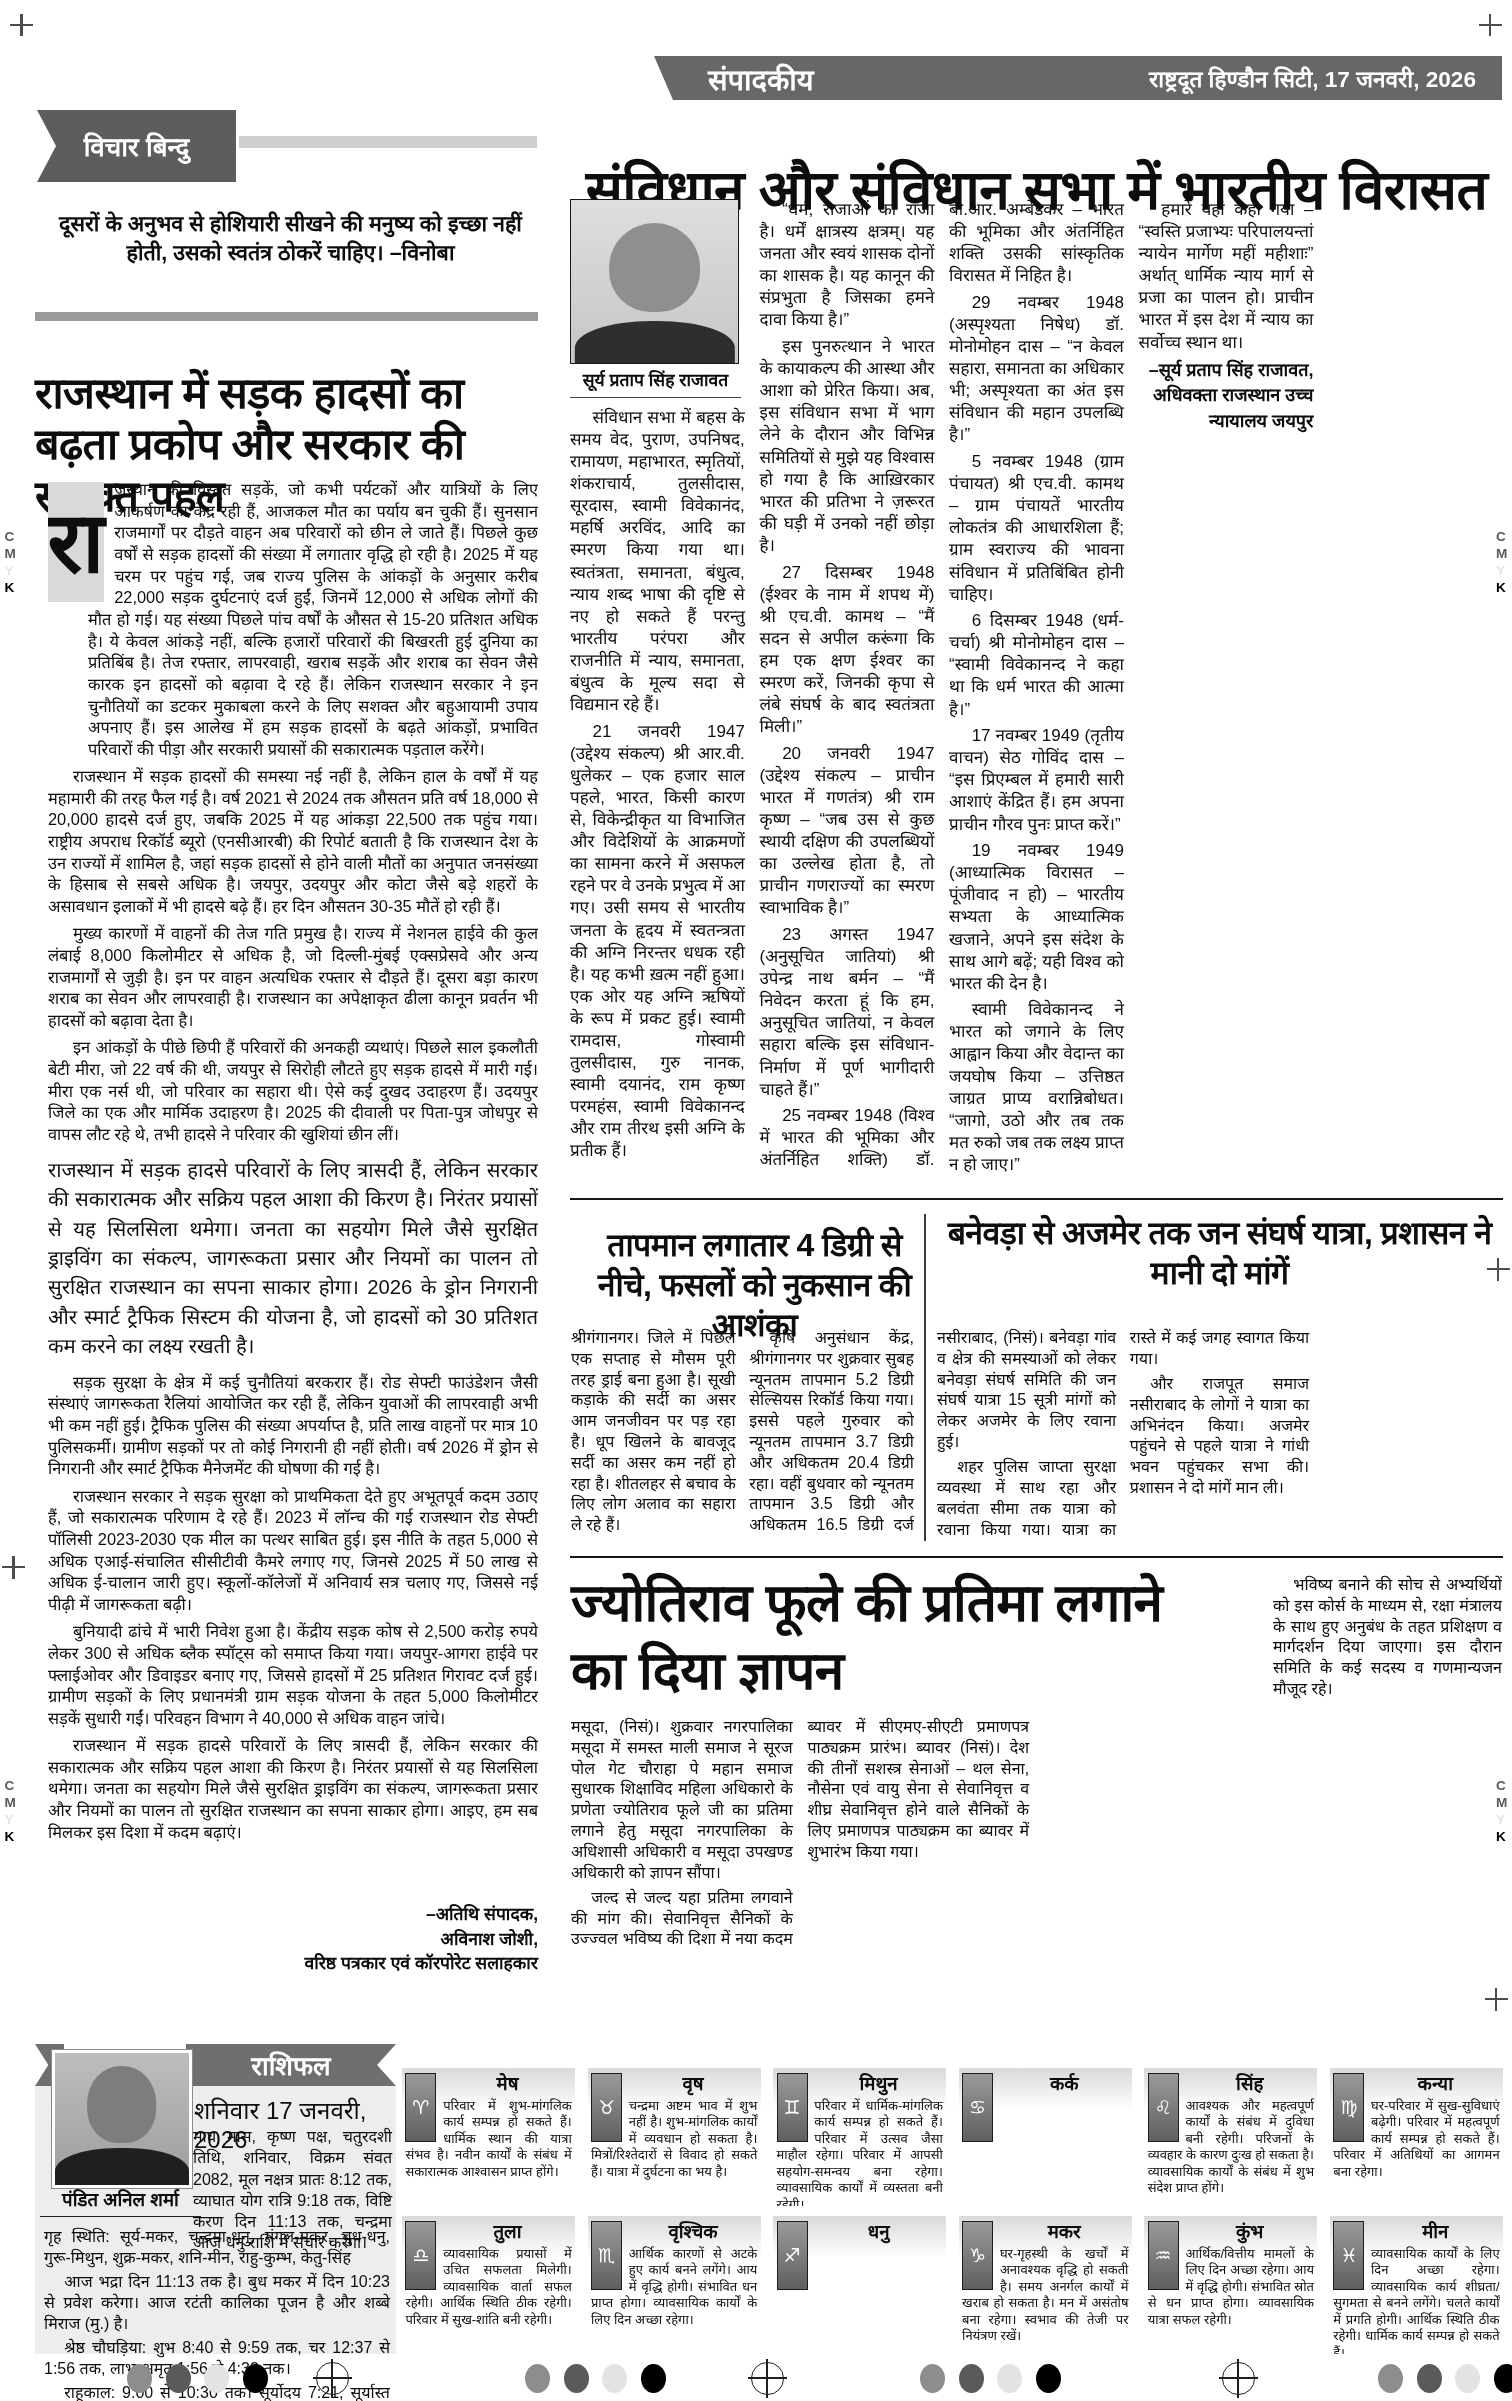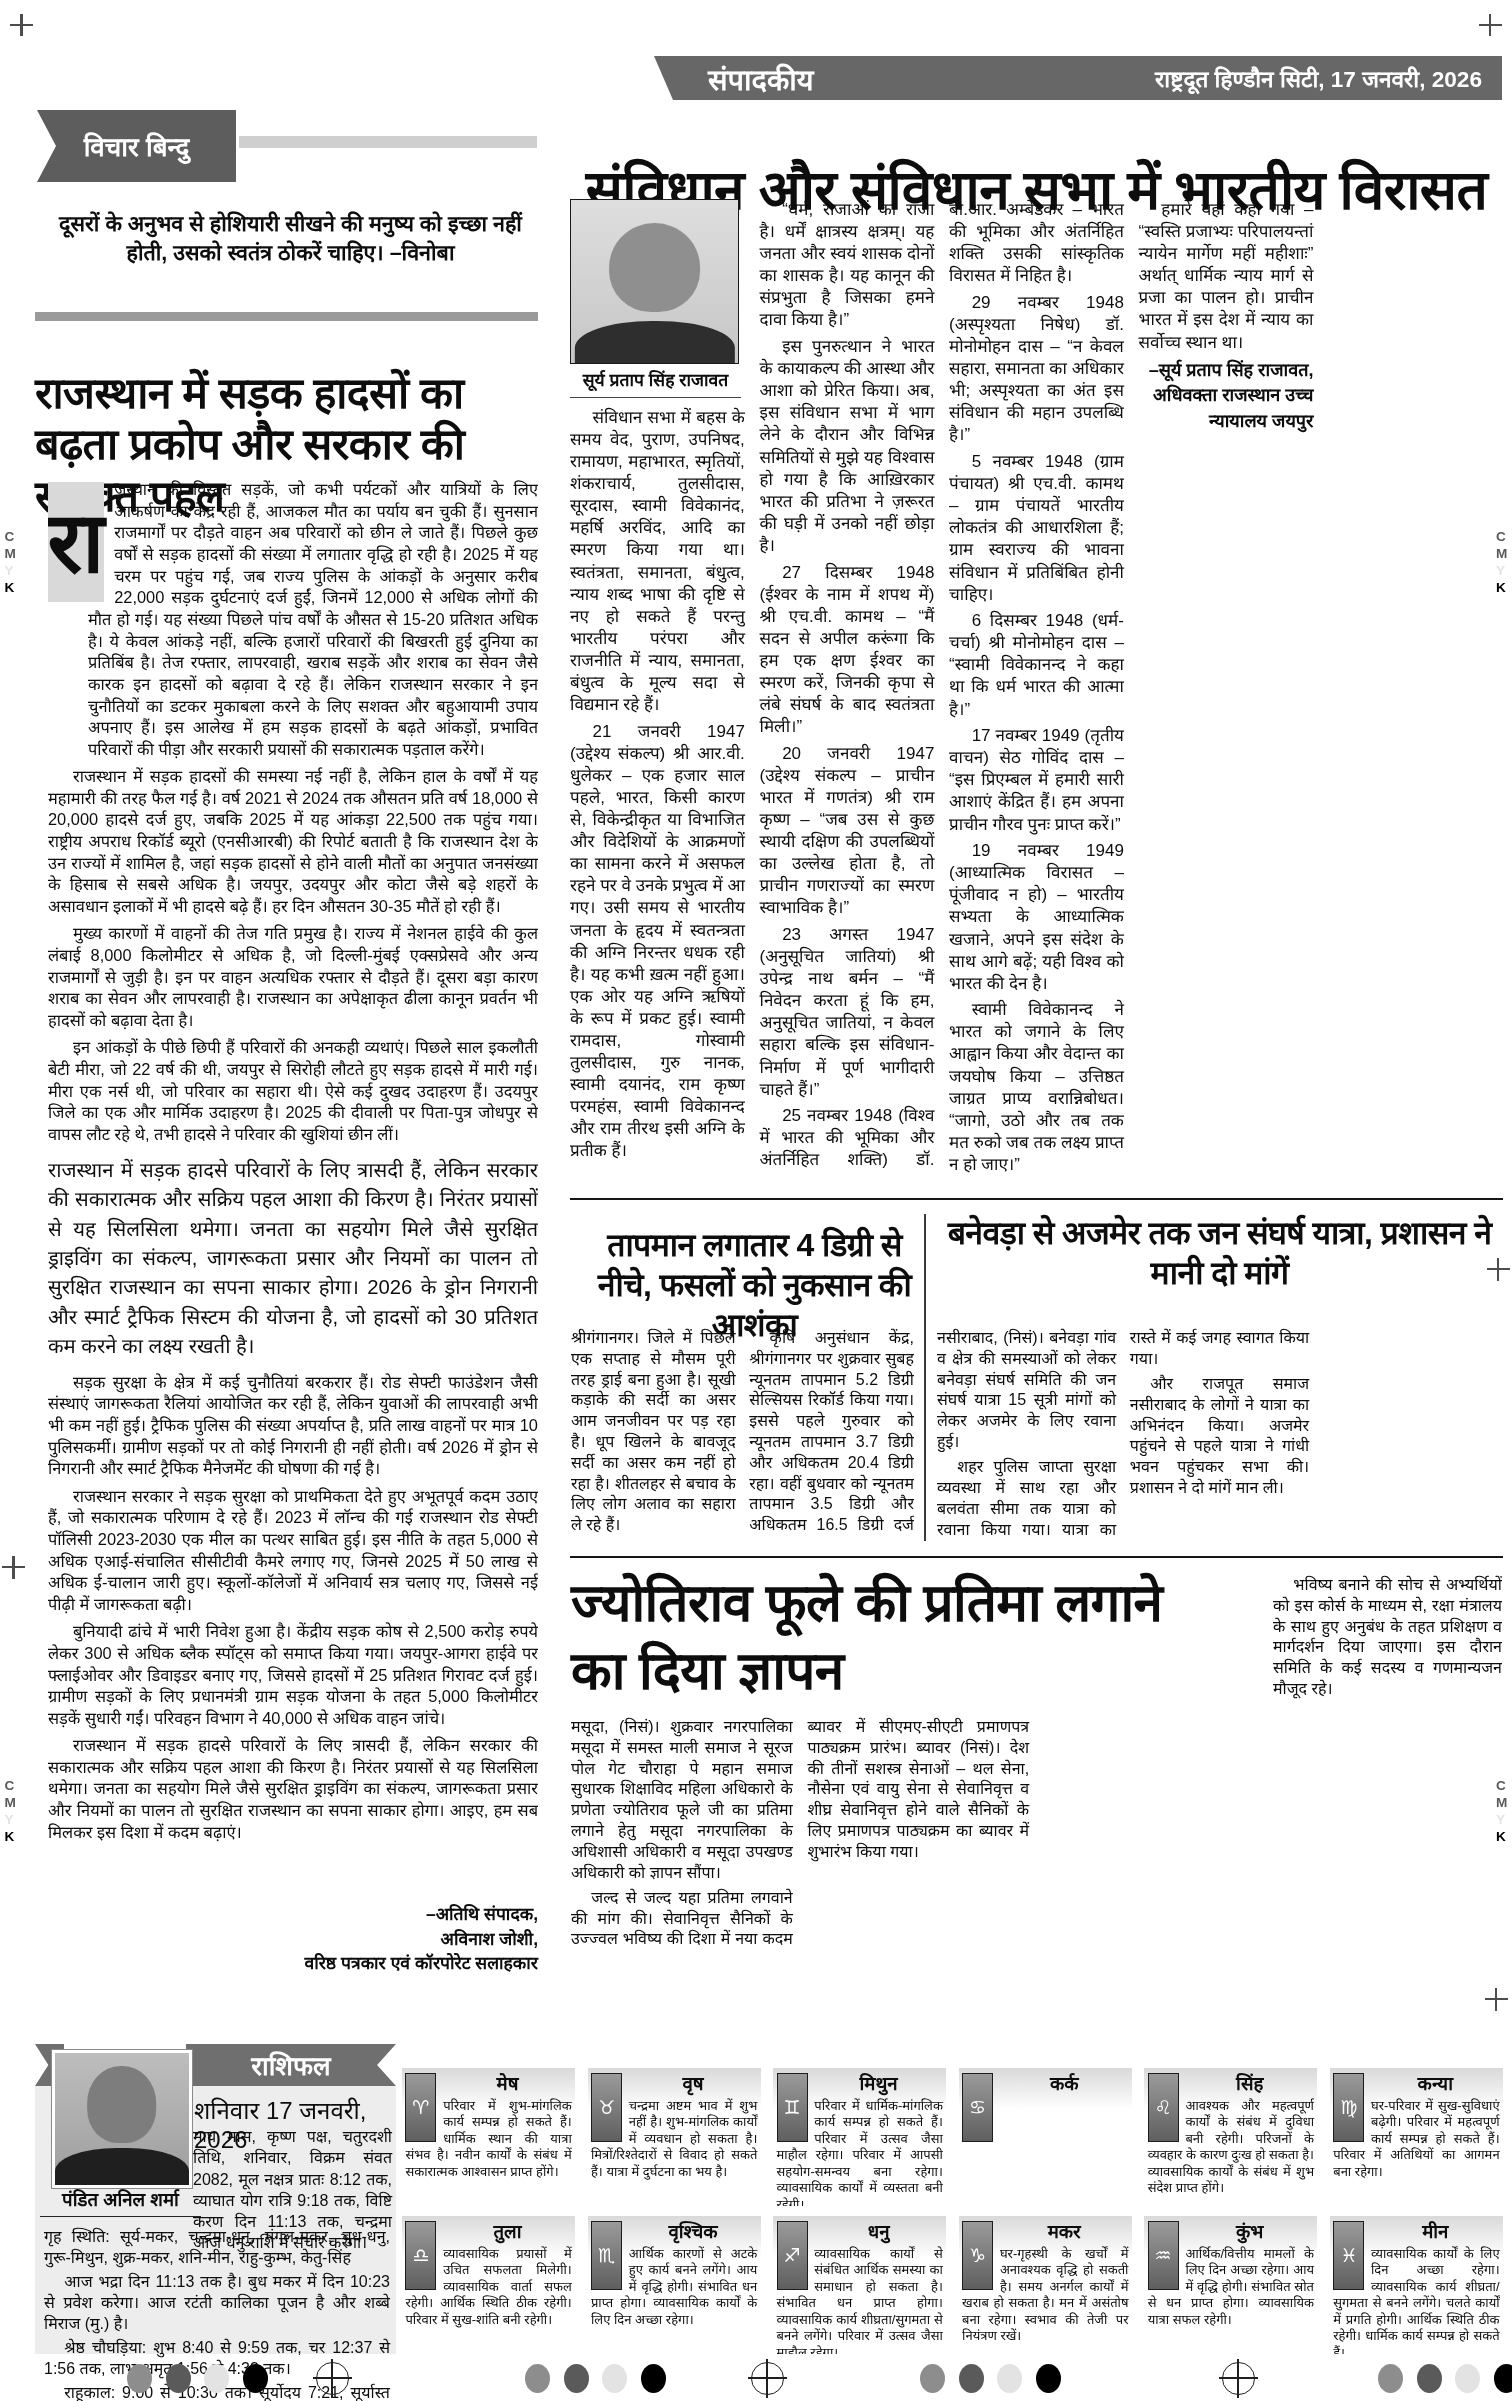--- a/index.html
+++ b/index.html
@@ -5,21 +5,21 @@
 <style>
   html,body{margin:0;padding:0;background:#dcdcdc;}
   #paper{position:relative;width:1512px;height:2401px;background:#ffffff;margin:0 auto;
          font-family:"Liberation Sans","DejaVu Sans",sans-serif;color:#0d0d0d;overflow:hidden;}
   .abs{position:absolute;}
   
   .mast-bar{left:654px;top:56px;width:848px;height:44px;background:#676767;color:#fff;
             display:flex;align-items:center;justify-content:space-between;
             clip-path:polygon(0 0,100% 0,100% 100%,19px 100%);}
   .mast-section{font-size:29px;font-weight:700;padding-left:54px;}
-  .mast-edition{font-size:22.6px;font-weight:700;padding-right:20px;}
+  .mast-edition{font-size:22.6px;font-weight:700;padding-right:26px;}
   
   .vichar-box{left:37px;top:110px;width:199px;height:72px;background:#5d5d5d;color:#fff;
               display:flex;align-items:center;justify-content:center;font-size:26px;font-weight:700;
               clip-path:polygon(0 0,100% 0,100% 100%,0 100%,19px 50%);}
   .vichar-line{left:239px;top:136px;width:298px;height:12.4px;background:#cfcfcf;}
   .quote{left:42px;top:210px;width:497px;text-align:center;font-size:21.5px;font-weight:700;line-height:1.35;}
   .rule-thick{left:35px;top:312px;width:503px;height:8.5px;background:#9a9a9a;}
   
   .lead-headline{left:35px;top:339px;width:508px;font-size:43px;font-weight:800;line-height:1.2;letter-spacing:-0.6px;}
   .lead-body{left:48px;top:479px;width:490px;height:1395px;overflow:hidden;
@@ -296,21 +296,20 @@
       <div class="ztext">व्यावसायिक प्रयासों में उचित सफलता मिलेगी। व्यावसायिक वार्ता सफल रहेगी। आर्थिक स्थिति ठीक रहेगी। परिवार में सुख-शांति बनी रहेगी।</div>
     </div>
     <div class="zcell">
       <div class="zthumb">♏</div>
       <div class="ztitle">वृश्चिक</div>
       <div class="ztext">आर्थिक कारणों से अटके हुए कार्य बनने लगेंगे। आय में वृद्धि होगी। संभावित धन प्राप्त होगा। व्यावसायिक कार्यों के लिए दिन अच्छा रहेगा।</div>
     </div>
     <div class="zcell">
       <div class="zthumb">♐</div>
       <div class="ztitle">धनु</div>
-      <div class="ztext">व्यावसायिक कार्यों से संबंधित आर्थिक समस्या का समाधान हो सकता है। संभावित धन प्राप्त होगा। व्यावसायिक कार्य शीघ्रता/सुगमता से बनने लगेंगे। परिवार में उत्सव जैसा माहौल रहेगा।</div>
     </div>
     <div class="zcell">
       <div class="zthumb">♑</div>
       <div class="ztitle">मकर</div>
       <div class="ztext">घर-गृहस्थी के खर्चों में अनावश्यक वृद्धि हो सकती है। समय अनर्गल कार्यों में खराब हो सकता है। मन में असंतोष बना रहेगा। स्वभाव की तेजी पर नियंत्रण रखें।</div>
     </div>
     <div class="zcell">
       <div class="zthumb">♒</div>
       <div class="ztitle">कुंभ</div>
       <div class="ztext">आर्थिक/वित्तीय मामलों के लिए दिन अच्छा रहेगा। आय में वृद्धि होगी। संभावित स्रोत से धन प्राप्त होगा। व्यावसायिक यात्रा सफल रहेगी।</div>

